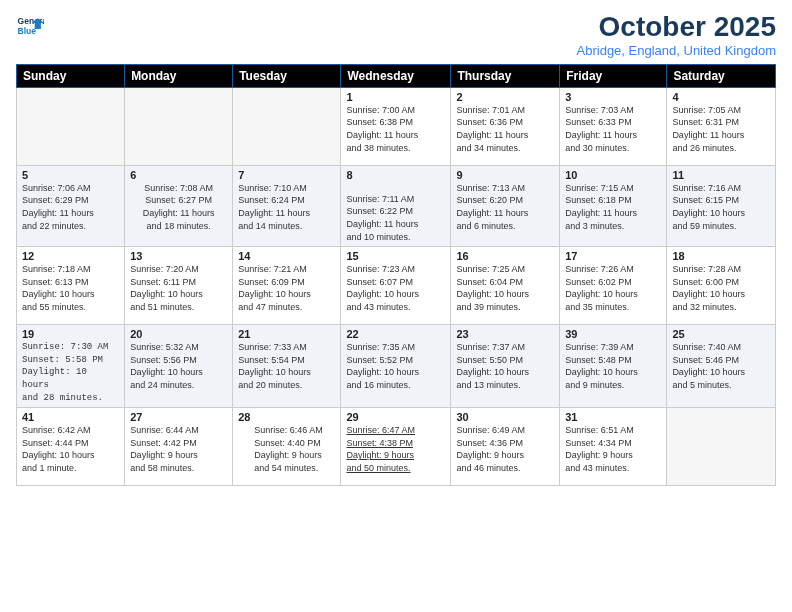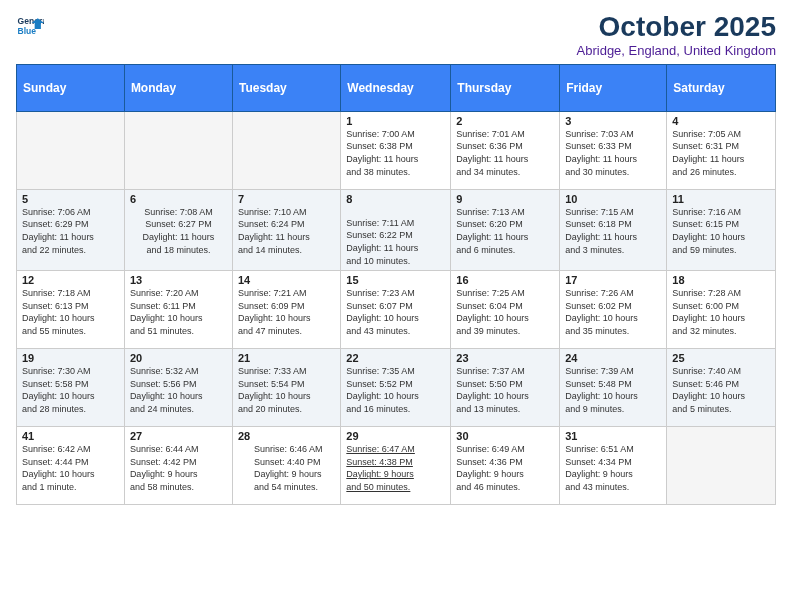--- a/index.html
+++ b/index.html
@@ -35,32 +35,32 @@
       text-align: right;
     }
     .month-title {
       font-size: 28px;
       font-weight: bold;
       color: #1a3a5c;
       line-height: 1.1;
     }
     .location {
       font-size: 13px;
-      color: #4c1d95;
+      color: #3b82f6;
     }
     .calendar {
       width: 100%;
       border-collapse: collapse;
       border: 1px solid #ccc;
     }
     .calendar th {
-      background: #3b82f6;
+      background: #000000;
       color: #fff;
       text-align: left;
-      padding: 16px 6px;
+      padding: 4px 6px;
       font-size: 12px;
       font-weight: bold;
       border: 1px solid #1a5a9a;
     }
     .calendar td {
       vertical-align: top;
       padding: 3px 5px;
       border: 1px solid #ccc;
       font-size: 9.5px;
       color: #333;
@@ -248,21 +248,21 @@
             <div class="day-num">18</div>
             <div class="day-info" style="white-space: pre-line;">Sunrise: 7:28 AM
 Sunset: 6:00 PM
 Daylight: 10 hours
 and 32 minutes.</div>
           </td>
         </tr>
         <tr class="row-shade">
           <td>
             <div class="day-num">19</div>
-            <div class="day-info" style="white-space: pre-line;">Sunrise: 7:30 AM
+            <div class="day-info" style="white-space: pre-line; font-family: Liberation Mono, monospace;">Sunrise: 7:30 AM
 Sunset: 5:58 PM
 Daylight: 10 hours
 and 28 minutes.</div>
           </td>
           <td>
             <div class="day-num">20</div>
             <div class="day-info" style="white-space: pre-line;">Sunrise: 5:32 AM
 Sunset: 5:56 PM
 Daylight: 10 hours
 and 24 minutes.</div>
@@ -282,21 +282,21 @@
 and 16 minutes.</div>
           </td>
           <td>
             <div class="day-num">23</div>
             <div class="day-info" style="white-space: pre-line;">Sunrise: 7:37 AM
 Sunset: 5:50 PM
 Daylight: 10 hours
 and 13 minutes.</div>
           </td>
           <td>
-            <div class="day-num">24</div>
+            <div class="day-num">39</div>
             <div class="day-info" style="white-space: pre-line;">Sunrise: 7:39 AM
 Sunset: 5:48 PM
 Daylight: 10 hours
 and 9 minutes.</div>
           </td>
           <td>
             <div class="day-num">25</div>
             <div class="day-info" style="white-space: pre-line;">Sunrise: 7:40 AM
 Sunset: 5:46 PM
 Daylight: 10 hours

